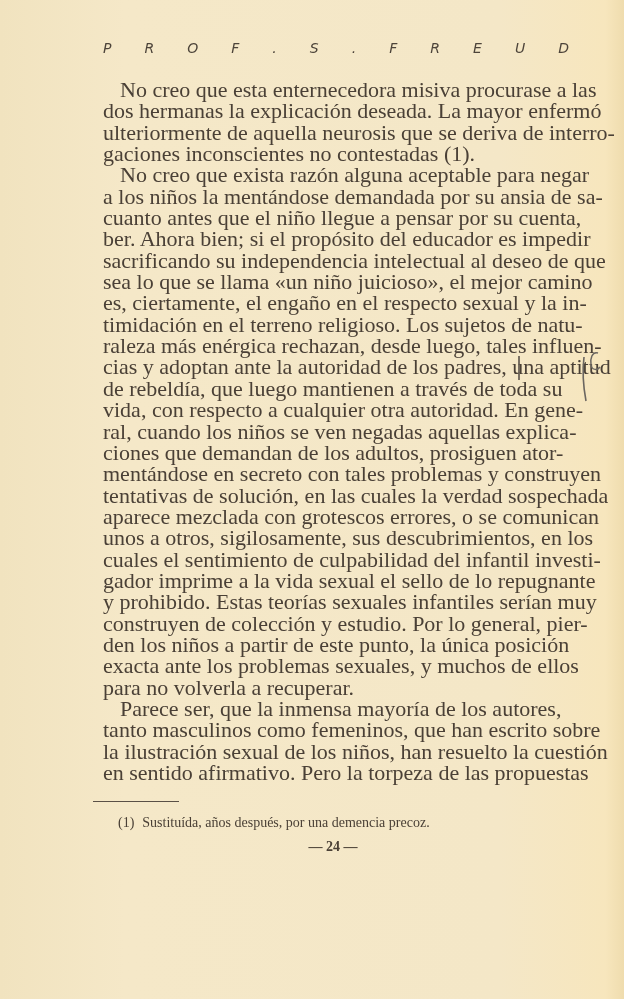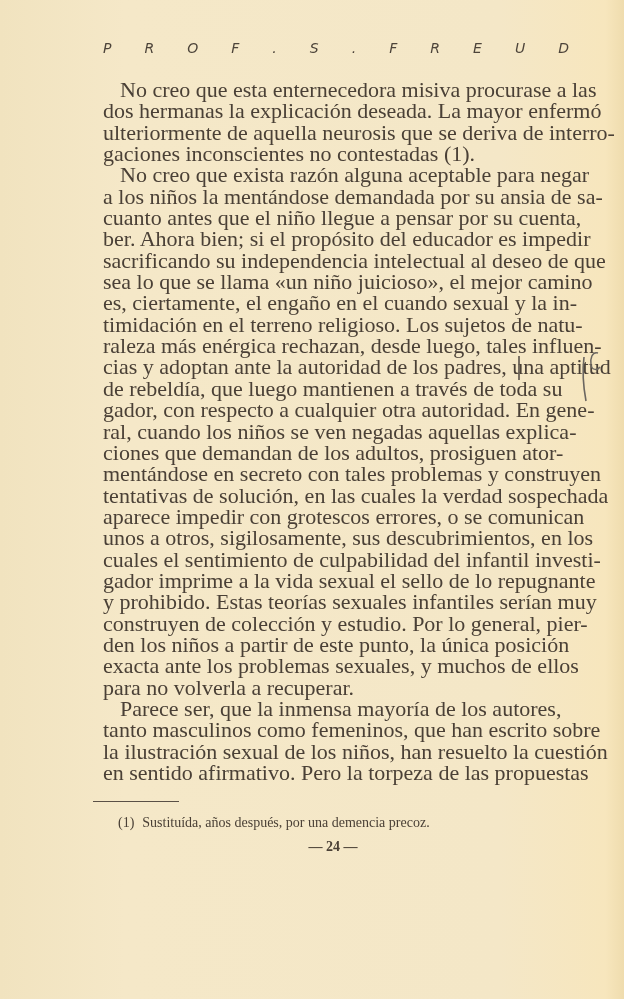--- a/index.html
+++ b/index.html
@@ -74,31 +74,31 @@
       <span class="line indent">No creo que esta enternecedora misiva procurase a las</span>
       <span class="line">dos hermanas la explicación deseada. La mayor enfermó</span>
       <span class="line">ulteriormente de aquella neurosis que se deriva de interro-</span>
       <span class="line last">gaciones inconscientes no contestadas (1).</span>
       <span class="line indent">No creo que exista razón alguna aceptable para negar</span>
       <span class="line">a los niños la mentándose demandada por su ansia de sa-</span>
       <span class="line">cuanto antes que el niño llegue a pensar por su cuenta,</span>
       <span class="line">ber. Ahora bien; si el propósito del educador es impedir</span>
       <span class="line">sacrificando su independencia intelectual al deseo de que</span>
       <span class="line">sea lo que se llama «un niño juicioso», el mejor camino</span>
-      <span class="line">es, ciertamente, el engaño en el cuando sexual y la in-</span>
+      <span class="line">es, ciertamente, el engaño en el respecto sexual y la in-</span>
       <span class="line">timidación en el terreno religioso. Los sujetos de natu-</span>
       <span class="line">raleza más enérgica rechazan, desde luego, tales influen-</span>
       <span class="line">cias y adoptan ante la autoridad de los padres, una aptitud</span>
       <span class="line">de rebeldía, que luego mantienen a través de toda su</span>
-      <span class="line">gador, con respecto a cualquier otra autoridad. En gene-</span>
+      <span class="line">vida, con respecto a cualquier otra autoridad. En gene-</span>
       <span class="line">ral, cuando los niños se ven negadas aquellas explica-</span>
       <span class="line">ciones que demandan de los adultos, prosiguen ator-</span>
       <span class="line">mentándose en secreto con tales problemas y construyen</span>
       <span class="line">tentativas de solución, en las cuales la verdad sospechada</span>
-      <span class="line">aparece impedir con grotescos errores, o se comunican</span>
+      <span class="line">aparece mezclada con grotescos errores, o se comunican</span>
       <span class="line">unos a otros, sigilosamente, sus descubrimientos, en los</span>
       <span class="line">cuales el sentimiento de culpabilidad del infantil investi-</span>
       <span class="line">gador imprime a la vida sexual el sello de lo repugnante</span>
       <span class="line">y prohibido. Estas teorías sexuales infantiles serían muy</span>
       <span class="line">construyen de colección y estudio. Por lo general, pier-</span>
       <span class="line">den los niños a partir de este punto, la única posición</span>
       <span class="line">exacta ante los problemas sexuales, y muchos de ellos</span>
       <span class="line last">para no volverla a recuperar.</span>
       <span class="line indent">Parece ser, que la inmensa mayoría de los autores,</span>
       <span class="line">tanto masculinos como femeninos, que han escrito sobre</span>

